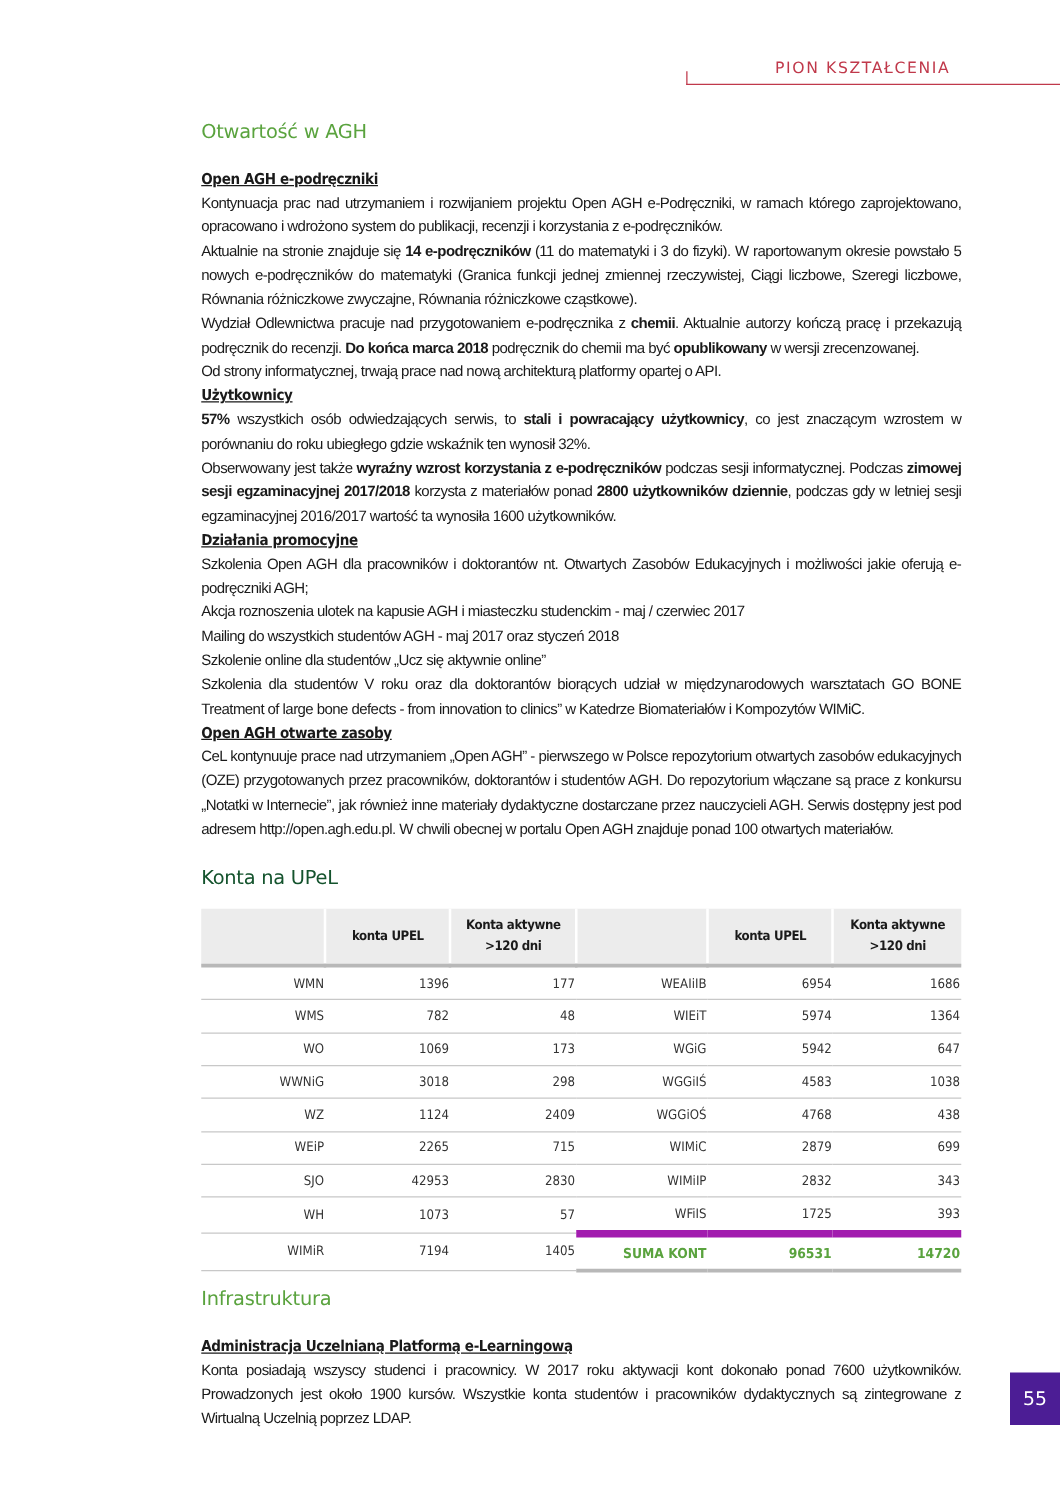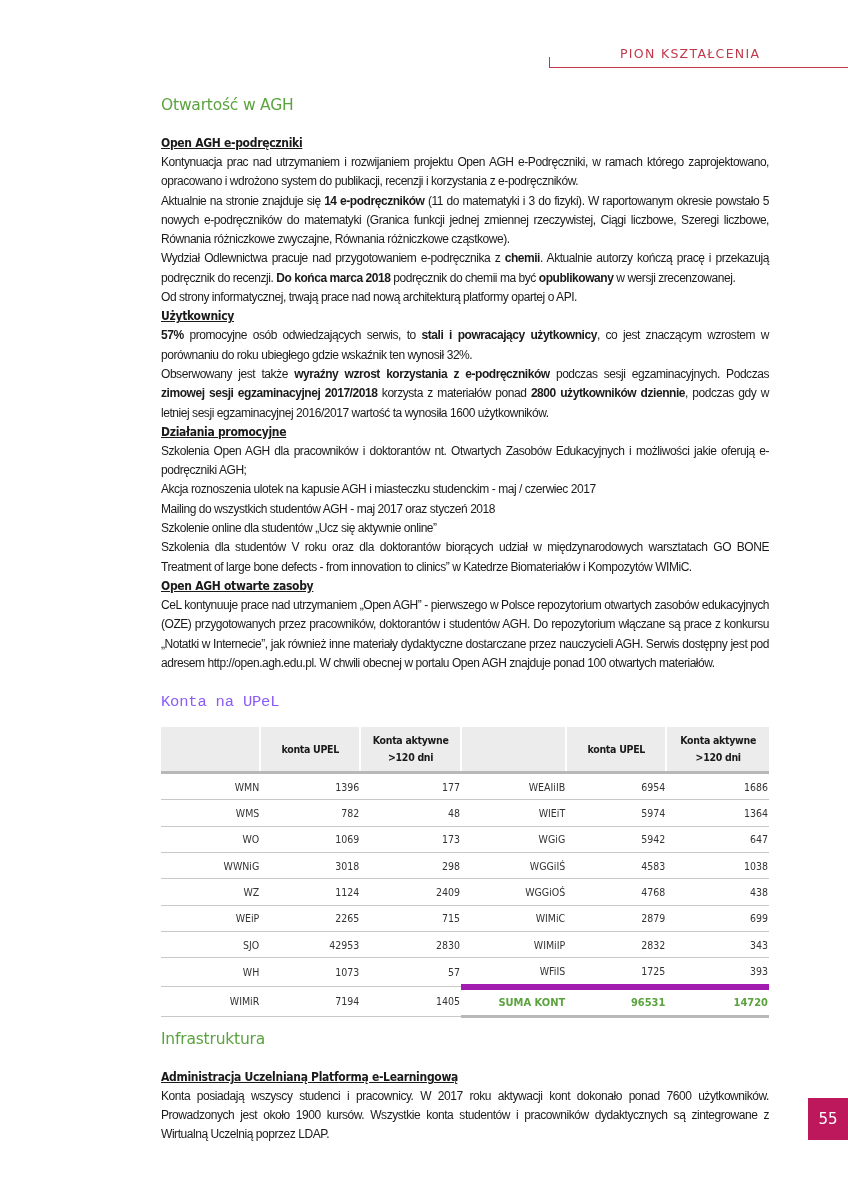--- a/index.html
+++ b/index.html
@@ -18,56 +18,56 @@
   p b { font-weight: bold; }
   table { border-collapse: collapse; width: 608px; margin-top: 16px; font-family: "DejaVu Sans Condensed","DejaVu Sans", sans-serif; }
   th { background: #ececec; font-size: 10.5px; font-weight: bold; height: 42px; text-align: center;
        border-left: 2px solid #ffffff; line-height: 17px; letter-spacing: -0.3px; }
   th:first-child { border-left: none; }
   thead tr { border-bottom: 3px solid #b8b8b8; }
   td { font-size: 10.5px; text-align: right; height: 23.3px; border-bottom: 1px solid #c8c8c8; color: #333; }
   tr.last td.right { border-bottom: 3px solid #b8b8b8; }
   tr.pre-last td.right { border-bottom: 6px solid #a21caf; }
   td.sum { color: #5aa33e; font-weight: bold; font-size: 11px; }
-  .page-num { position: absolute; left: 808px; top: 1098px; width: 40px; height: 42px; background: #be185d;
+  .page-num { position: absolute; left: 808px; top: 1098px; width: 40px; height: 42px; background: #4c1d95;
               color: #ffffff; font-family: "DejaVu Sans", sans-serif; font-size: 15px; display: flex;
               align-items: center; justify-content: center; }
 </style>
 </head>
 <body>
 
 <div class="header-tick"></div>
 <div class="header-rule"></div>
 <div class="header-label">PION KSZTAŁCENIA</div>
 
 <div class="content">
   <h2 class="h-section">Otwartość w AGH</h2>
 
   <h3 class="h-sub">Open AGH e-podręczniki</h3>
   <p>Kontynuacja prac nad utrzymaniem i rozwijaniem projektu Open AGH e-Podręczniki, w ramach którego zaprojektowano, opracowano i wdrożono system do publikacji, recenzji i korzystania z e-podręczników.</p>
   <p><span>Aktualnie na stronie znajduje się </span><b>14 e-podręczników</b><span> (11 do matematyki i 3 do fizyki). W raportowanym okresie powstało 5 nowych e-podręczników do matematyki (Granica funkcji jednej zmiennej rzeczywistej, Ciągi liczbowe, Szeregi liczbowe, Równania różniczkowe zwyczajne, Równania różniczkowe cząstkowe).</span></p>
   <p><span>Wydział Odlewnictwa pracuje nad przygotowaniem e-podręcznika z </span><b>chemii</b><span>. Aktualnie autorzy kończą pracę i przekazują podręcznik do recenzji. </span><b>Do końca marca 2018</b><span> podręcznik do chemii ma być </span><b>opublikowany</b><span> w wersji zrecenzowanej.</span></p>
   <p>Od strony informatycznej, trwają prace nad nową architekturą platformy opartej o API.</p>
 
   <h3 class="h-sub">Użytkownicy</h3>
-  <p><b>57%</b><span> promocyjne osób odwiedzających serwis, to </span><b>stali i powracający użytkownicy</b><span>, co jest znaczącym wzrostem w porównaniu do roku ubiegłego gdzie wskaźnik ten wynosił 32%.</span></p>
-  <p><span>Obserwowany jest także </span><b>wyraźny wzrost korzystania z e-podręczników</b><span> podczas sesji egzaminacyjnych. Podczas </span><b>zimowej sesji egzaminacyjnej 2017/2018</b><span> korzysta z materiałów ponad </span><b>2800 użytkowników dziennie</b><span>, podczas gdy w letniej sesji egzaminacyjnej 2016/2017 wartość ta wynosiła 1600 użytkowników.</span></p>
+  <p><b>57%</b><span> wszystkich osób odwiedzających serwis, to </span><b>stali i powracający użytkownicy</b><span>, co jest znaczącym wzrostem w porównaniu do roku ubiegłego gdzie wskaźnik ten wynosił 32%.</span></p>
+  <p><span>Obserwowany jest także </span><b>wyraźny wzrost korzystania z e-podręczników</b><span> podczas sesji informatycznej. Podczas </span><b>zimowej sesji egzaminacyjnej 2017/2018</b><span> korzysta z materiałów ponad </span><b>2800 użytkowników dziennie</b><span>, podczas gdy w letniej sesji egzaminacyjnej 2016/2017 wartość ta wynosiła 1600 użytkowników.</span></p>
 
   <h3 class="h-sub">Działania promocyjne</h3>
   <p>Szkolenia Open AGH dla pracowników i doktorantów nt. Otwartych Zasobów Edukacyjnych i możliwości jakie oferują e-podręczniki AGH;</p>
   <p>Akcja roznoszenia ulotek na kapusie AGH  i miasteczku studenckim - maj / czerwiec 2017</p>
   <p>Mailing do wszystkich studentów AGH - maj 2017 oraz styczeń 2018</p>
   <p>Szkolenie online dla studentów „Ucz się aktywnie online”</p>
   <p>Szkolenia dla studentów V roku oraz dla doktorantów biorących udział w międzynarodowych warsztatach GO BONE Treatment of large bone defects - from innovation to clinics” w Katedrze Biomateriałów i Kompozytów WIMiC.</p>
 
   <h3 class="h-sub">Open AGH otwarte zasoby</h3>
   <p>CeL kontynuuje prace nad utrzymaniem „Open AGH” - pierwszego w Polsce repozytorium otwartych zasobów edukacyjnych (OZE) przygotowanych przez pracowników, doktorantów i studentów AGH. Do repozytorium włączane są prace z konkursu „Notatki w Internecie”, jak również inne materiały dydaktyczne dostarczane przez nauczycieli AGH. Serwis dostępny jest pod adresem http://open.agh.edu.pl. W chwili obecnej w portalu Open AGH znajduje ponad 100 otwartych materiałów.</p>
 
   <div style="height:20px"></div>
-  <h2 class="h-section" style="color:#8b5cf6; margin-bottom:10px;font-family:Liberation Mono, monospace;">Konta na UPeL</h2>
+  <h2 class="h-section" style="color:#14532d; margin-bottom:10px;">Konta na UPeL</h2>
 
   <table>
     <thead>
       <tr>
         <th style="width:100px"></th>
         <th style="width:100px">konta UPEL</th>
         <th style="width:100px">Konta aktywne &gt;120 dni</th>
         <th style="width:105px"></th>
         <th style="width:100px">konta UPEL</th>
         <th style="width:103px">Konta aktywne &gt;120 dni</th>

